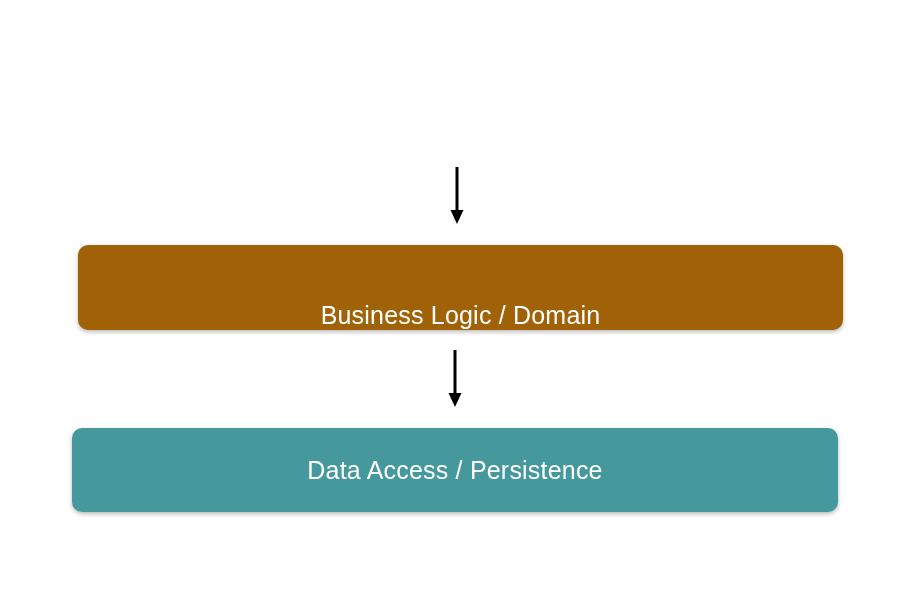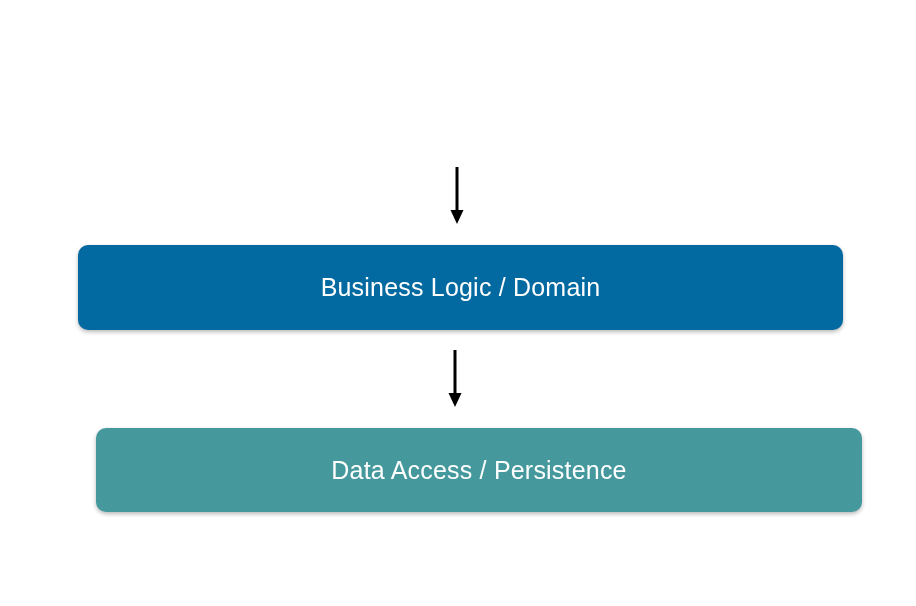--- a/index.html
+++ b/index.html
@@ -24,40 +24,40 @@
     box-shadow: 0 2px 4px rgba(0,0,0,0.28);
   }
   .layer-label {
     font-size: 25px;
     font-weight: 400;
     letter-spacing: 0.2px;
     white-space: nowrap;
   }
   .box-presentation { left: 78px; top: 62px;  width: 764px; height: 85px; }
   .box-business     { left: 78px; top: 245px; width: 765px; height: 85px; }
-  .box-data         { left: 72px; top: 428px; width: 766px; height: 84px; margin-left: 24px; }
+  .box-data         { left: 72px; top: 428px; width: 766px; height: 84px; }
   .arrow {
     position: absolute;
     display: block;
   }
   .arrow-1 { left: 449px; top: 167px; }
   .arrow-2 { left: 447px; top: 350px; }
 </style>
 </head>
 <body>
 
 <div class="canvas">
 
 
   <svg class="arrow arrow-1" width="16" height="57" viewBox="0 0 16 57" style="color: rgb(0, 0, 0);">
     <line x1="8" y1="0" x2="8" y2="45" stroke="currentColor" stroke-width="3"></line>
     <polygon points="1.5,43 14.5,43 8,57" fill="currentColor"></polygon>
   </svg>
 
-  <div class="layer-box box-business" style="background-color: #0369a1;">
+  <div class="layer-box box-business" style="background-color: #a16207; align-items: flex-end;">
     <span class="layer-label" style="color: rgb(255, 255, 255);">Business Logic / Domain</span>
   </div>
 
   <svg class="arrow arrow-2" width="16" height="57" viewBox="0 0 16 57" style="color: rgb(0, 0, 0);">
     <line x1="8" y1="0" x2="8" y2="45" stroke="currentColor" stroke-width="3"></line>
     <polygon points="1.5,43 14.5,43 8,57" fill="currentColor"></polygon>
   </svg>
 
   <div class="layer-box box-data" style="background-color: rgb(69, 153, 157);">
     <span class="layer-label" style="color: rgb(255, 255, 255);">Data Access / Persistence</span>

